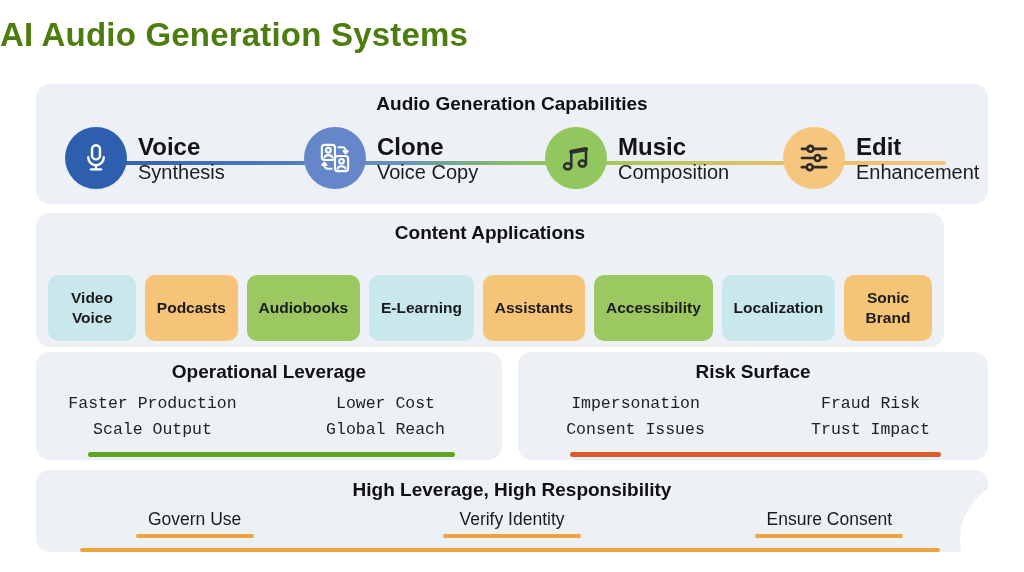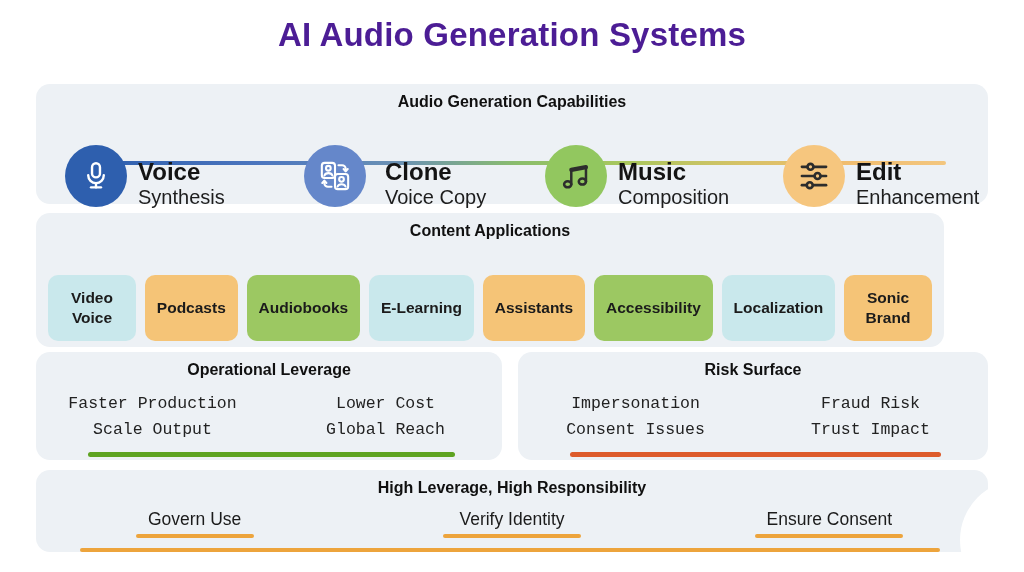--- a/index.html
+++ b/index.html
@@ -3,43 +3,43 @@
 <meta charset="utf-8">
 <style>
   html,body{margin:0;padding:0;}
   body{
     width:1024px;height:572px;position:relative;overflow:hidden;
     background:#ffffff;
     font-family:"Liberation Sans", sans-serif;
     color:#1c1c1c;
   }
   .title{
-    position:absolute;top:16px;left:0;width:1024px;text-align:center;
-    font-size:33px;font-weight:700;color:#4c1d95;letter-spacing:.2px;
+    position:absolute;top:16px;left:0;width:1024px;
+    font-size:33px;font-weight:700;color:#4d7c0f;letter-spacing:.2px;
   }
   .panel{position:absolute;background:#edf1f5;border-radius:14px;}
   .panel-header{
     position:absolute;top:9px;left:0;right:0;text-align:center;
-    font-size:16px;font-weight:700;color:#101010;
+    font-size:19px;font-weight:700;color:#101010;
   }
   
   #cap-panel{left:36px;top:84px;width:952px;height:120px;}
   #cap-line{
     position:absolute;left:58px;top:77px;width:852px;height:4px;border-radius:2px;
     background:linear-gradient(90deg,#2e5fae 0%,#4d77bf 20%,#6b92b4 36%,#8bbe6a 50%,#a8c75e 62%,#d6c266 76%,#f0bd6f 88%,#f3c67e 100%);
   }
-  .cap-item{position:absolute;top:61px;display:flex;align-items:flex-end;}
+  .cap-item{position:absolute;top:43px;display:flex;align-items:center;}
   .cap-circle{
     width:62px;height:62px;border-radius:50%;flex:0 0 62px;
     display:flex;align-items:center;justify-content:center;
   }
   .cap-text{margin-left:11px;}
   .cap-title{font-size:24px;font-weight:700;color:#141414;line-height:26px;}
   .cap-sub{font-size:20px;color:#1d1d1d;margin-top:3px;line-height:19px;}
-  #cap-1{left:29px;}  #cap-2{left:268px;gap:8px;}  #cap-3{left:509px;}  #cap-4{left:747px;}
+  #cap-1{left:29px;}  #cap-2{left:268px;}  #cap-3{left:509px;}  #cap-4{left:747px;}
   
   #apps-panel{left:36px;top:213px;width:908px;height:134px;}
   .chips{
     position:absolute;left:12px;right:12px;top:48px;height:66px;
     display:flex;justify-content:space-between;gap:8px;margin-top:14px;
   }
   .chip{
     border-radius:10px;display:flex;align-items:center;justify-content:center;
     text-align:center;font-size:15.5px;font-weight:600;color:#1b1b1b;
     padding:0 12px;line-height:1.3;

